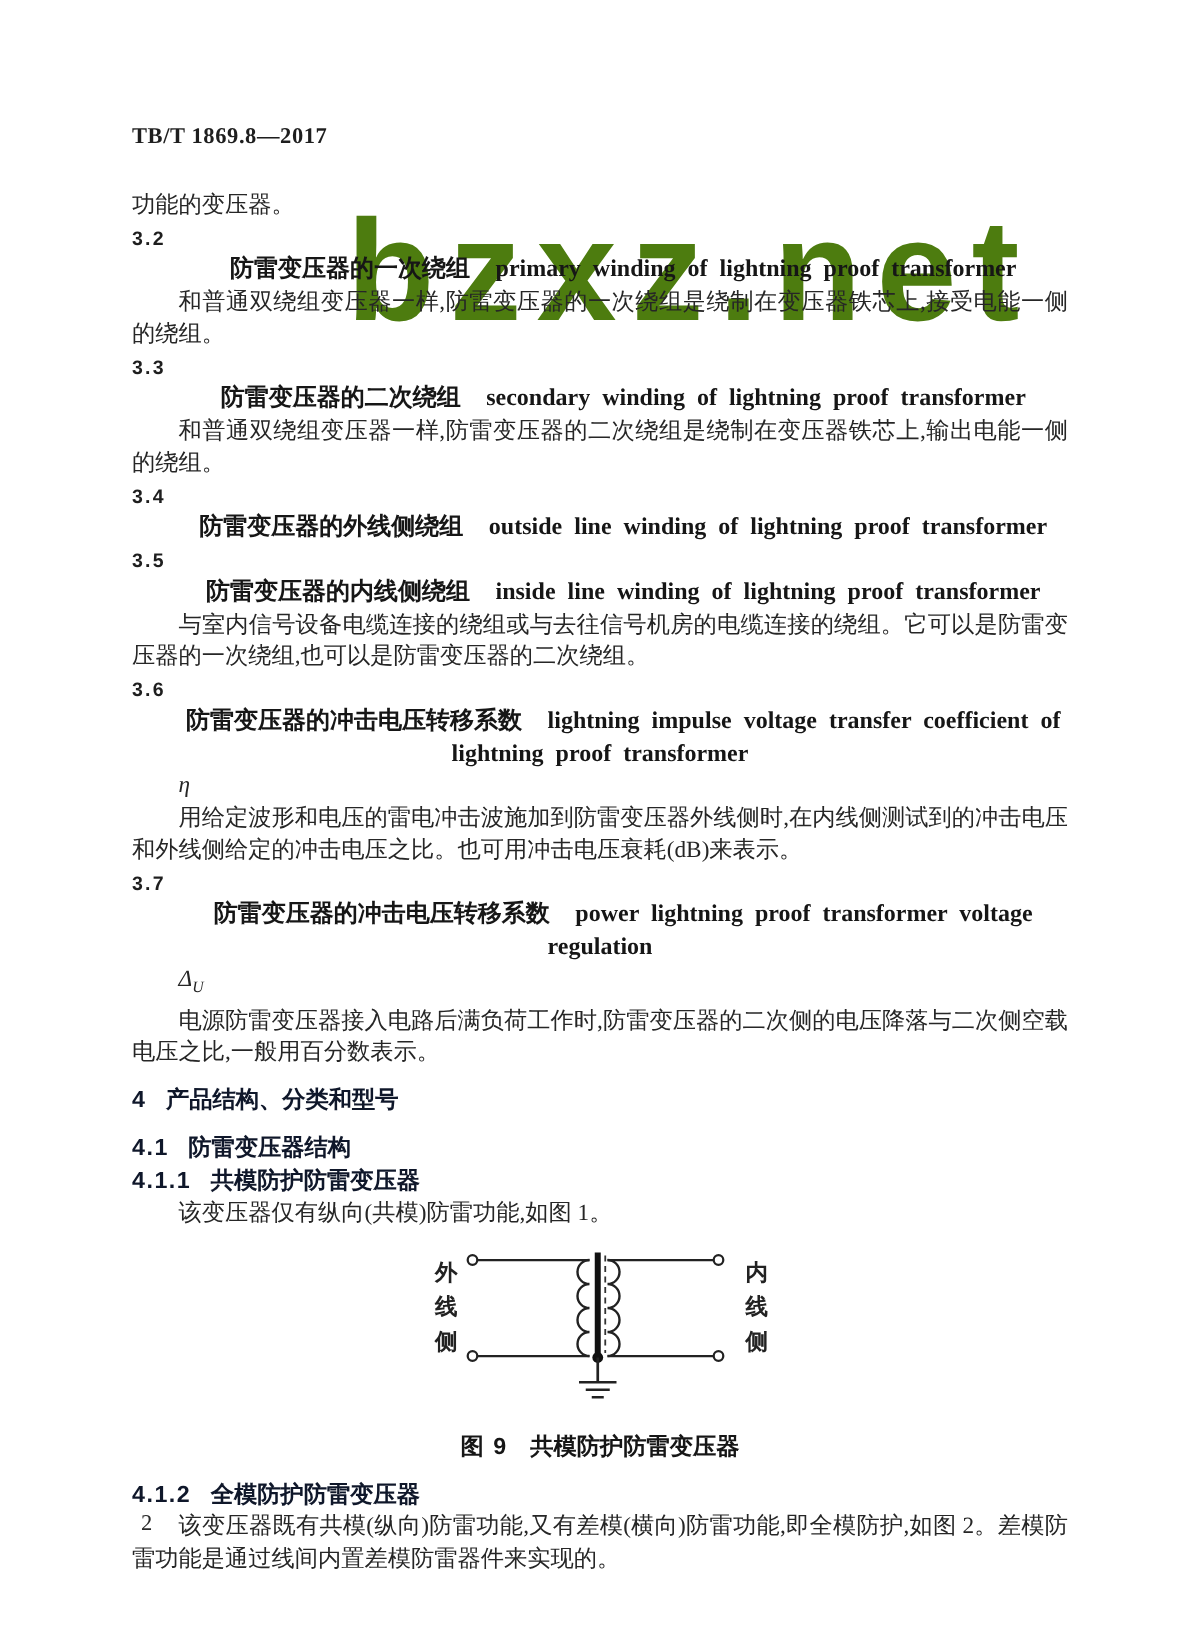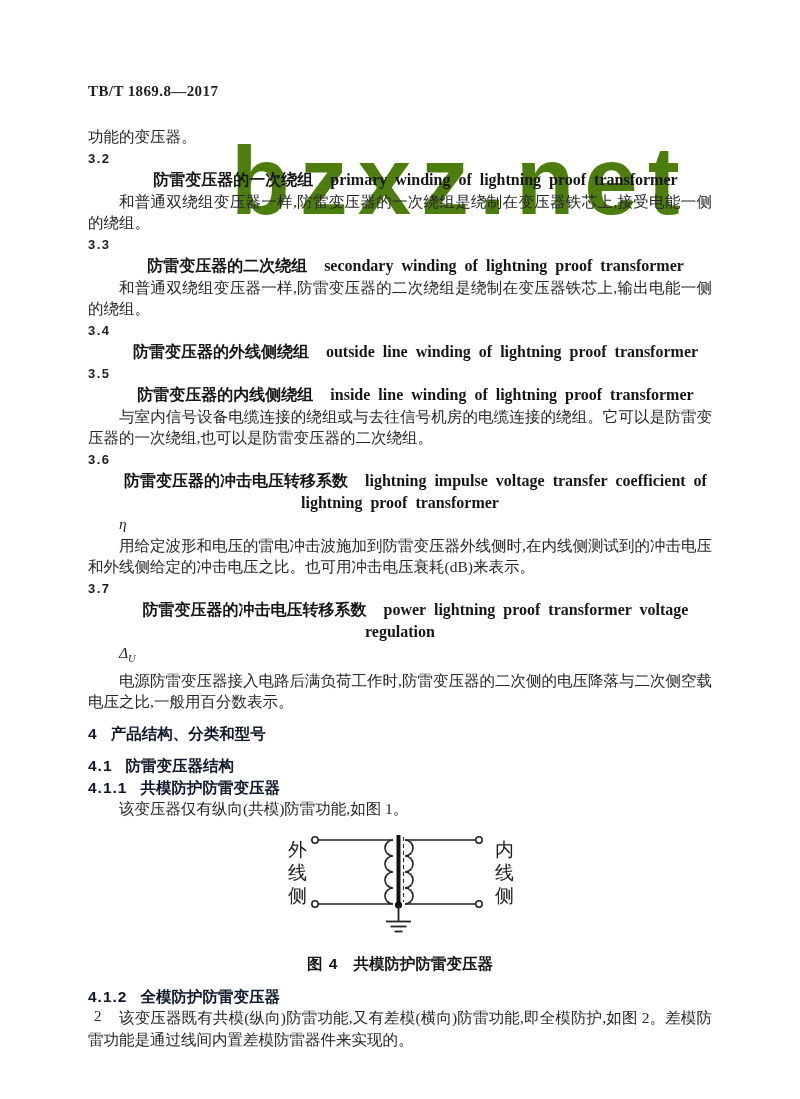--- a/index.html
+++ b/index.html
@@ -27,21 +27,21 @@
   .symbol-line { font-size:15.5px; line-height:21.5px; padding-left:31px; font-style:italic; font-family:"Liberation Serif","DejaVu Serif",serif; }
   .symbol-line sub { font-size:10.5px; font-style:italic; }
   .h4, .h41, .h411 {
     font-family:"Liberation Sans","DejaVu Sans",sans-serif; font-weight:bold;
     font-size:15.5px; line-height:21.5px; color:#0f172a;
   }
   .h4 { margin-top:10px; margin-bottom:11px; }
   .hnum { margin-right:13px; letter-spacing:1px; }
   .figure { margin-top:6px; }
   .fig-row { display:flex; justify-content:center; align-items:flex-start; gap:4px; }
-  .fig-label { width:17px; font-size:19px; line-height:23px; word-break:break-all; margin-top:12px; text-align:right; color:#222; }
+  .fig-label { width:17px; font-size:15px; line-height:23px; word-break:break-all; margin-top:12px; text-align:right; color:#222;font-weight:bold; }
   .fig-caption {
     text-align:center; font-weight:bold; font-size:15.5px; margin-top:14px; margin-bottom:11px;
     font-family:"Liberation Sans","DejaVu Sans",sans-serif; color:#161616;
   }
   .cap-num { margin-right:15px; letter-spacing:1px; }
   .page-number { position:absolute; left:94px; top:1008px; font-size:15px; z-index:1; color:#2a2a2a; }
   svg .wire { stroke:#222; stroke-width:1.5; fill:none; }
   svg .coil { stroke:#222; stroke-width:1.6; fill:none; }
 </style>
 </head>
@@ -148,21 +148,21 @@
         <g stroke="#222" stroke-width="1.8">
           <line x1="89.5" y1="79" x2="89.5" y2="95"></line>
           <line x1="77" y1="95.5" x2="102" y2="95.5"></line>
           <line x1="81.5" y1="100.5" x2="97.5" y2="100.5"></line>
           <line x1="85.5" y1="105.5" x2="93.5" y2="105.5"></line>
         </g>
       </svg>
       <div class="fig-label">内线侧</div>
     </div>
     <div class="fig-caption">
-      <span class="cap-num">图 4</span><span>共模防护防雷变压器</span>
+      <span class="cap-num">图 9</span><span>共模防护防雷变压器</span>
     </div>
   </div>
 
   <div class="h411">
     <span class="hnum">4.1.2</span><span>全模防护防雷变压器</span>
   </div>
 
   <p class="para indent">该变压器既有共模(纵向)防雷功能,又有差模(横向)防雷功能,即全模防护,如图 2。差模防雷功能是通过线间内置差模防雷器件来实现的。</p>
 
 </div>

